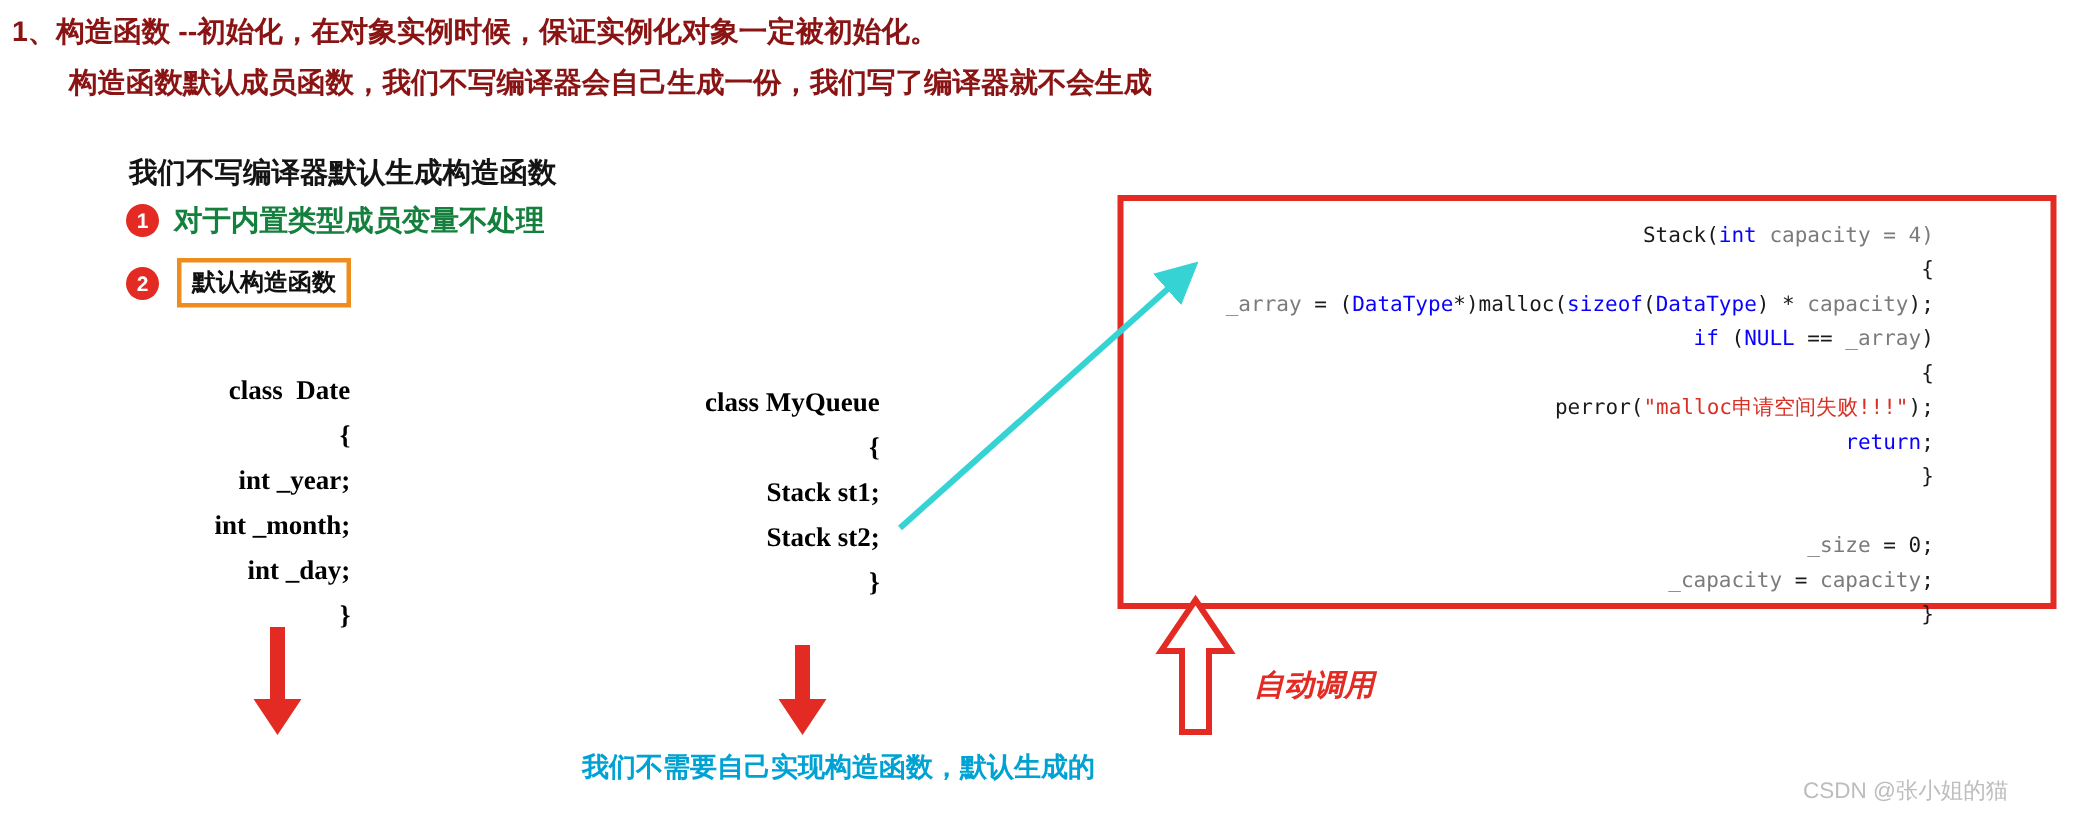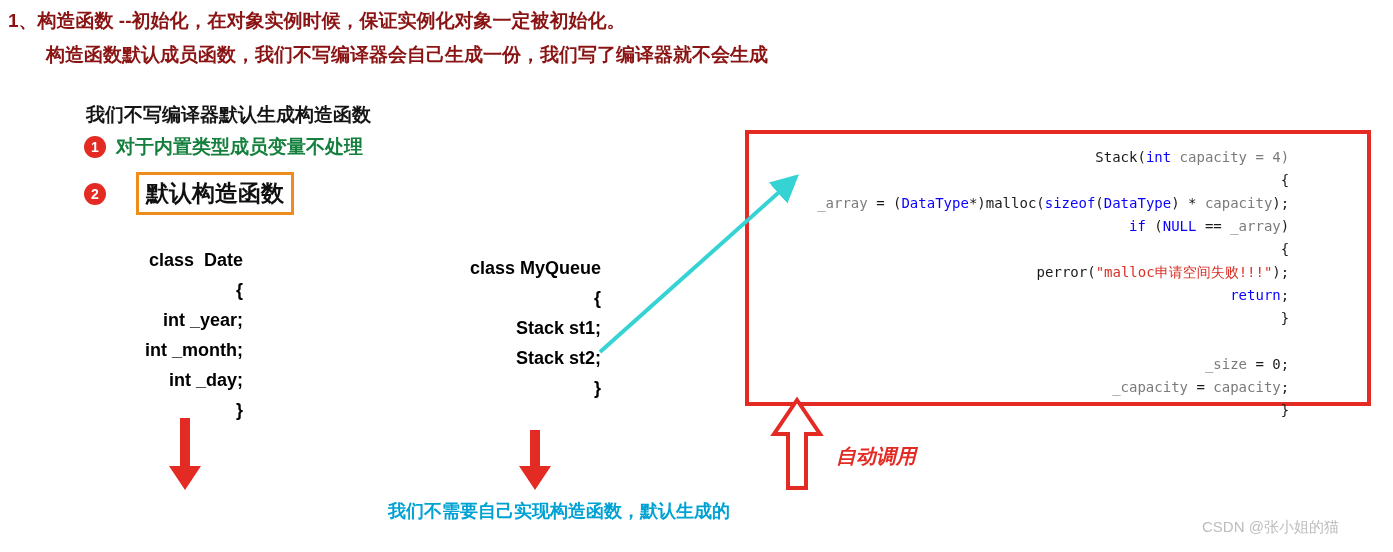--- a/index.html
+++ b/index.html
@@ -16,26 +16,26 @@
 
   .point-row { display:flex; align-items:center; gap:10px; }
   .num-circle {
     width:22px; height:22px; border-radius:50%;
     background:var(--accent-red,#e32b24); color:#fff;
     font-size:14px; font-weight:700; display:flex; align-items:center; justify-content:center;
     flex:0 0 auto;
   }
   .point-text { color:#15803d; font-size:19px; font-weight:700; white-space:nowrap; }
   .highlight-box {
-    border:3px solid var(--orange,#ef8c1e); padding:3px 7px; margin-left:20px;
-    color:#101010; font-size:23px; font-weight:700; white-space:nowrap;
+    border:3px solid var(--orange,#ef8c1e); padding:3px 7px; margin-left:2px;
+    color:#101010; font-size:16px; font-weight:700; white-space:nowrap;
   }
 
   pre.class-block {
-    margin:0; font-family:Liberation Sans, sans-serif;
+    margin:0; font-family:Liberation Serif, serif;
     font-size:18px; font-weight:700; color:#000; line-height:30px; white-space:pre;
   }
 
   .red-box {
     border:4px solid var(--accent-red,#e32b24);
     background:transparent;
   }
   .code-pre {
     margin:0; font-family:"DejaVu Sans Mono", monospace;
     font-size:14px; line-height:23px; white-space:pre;

